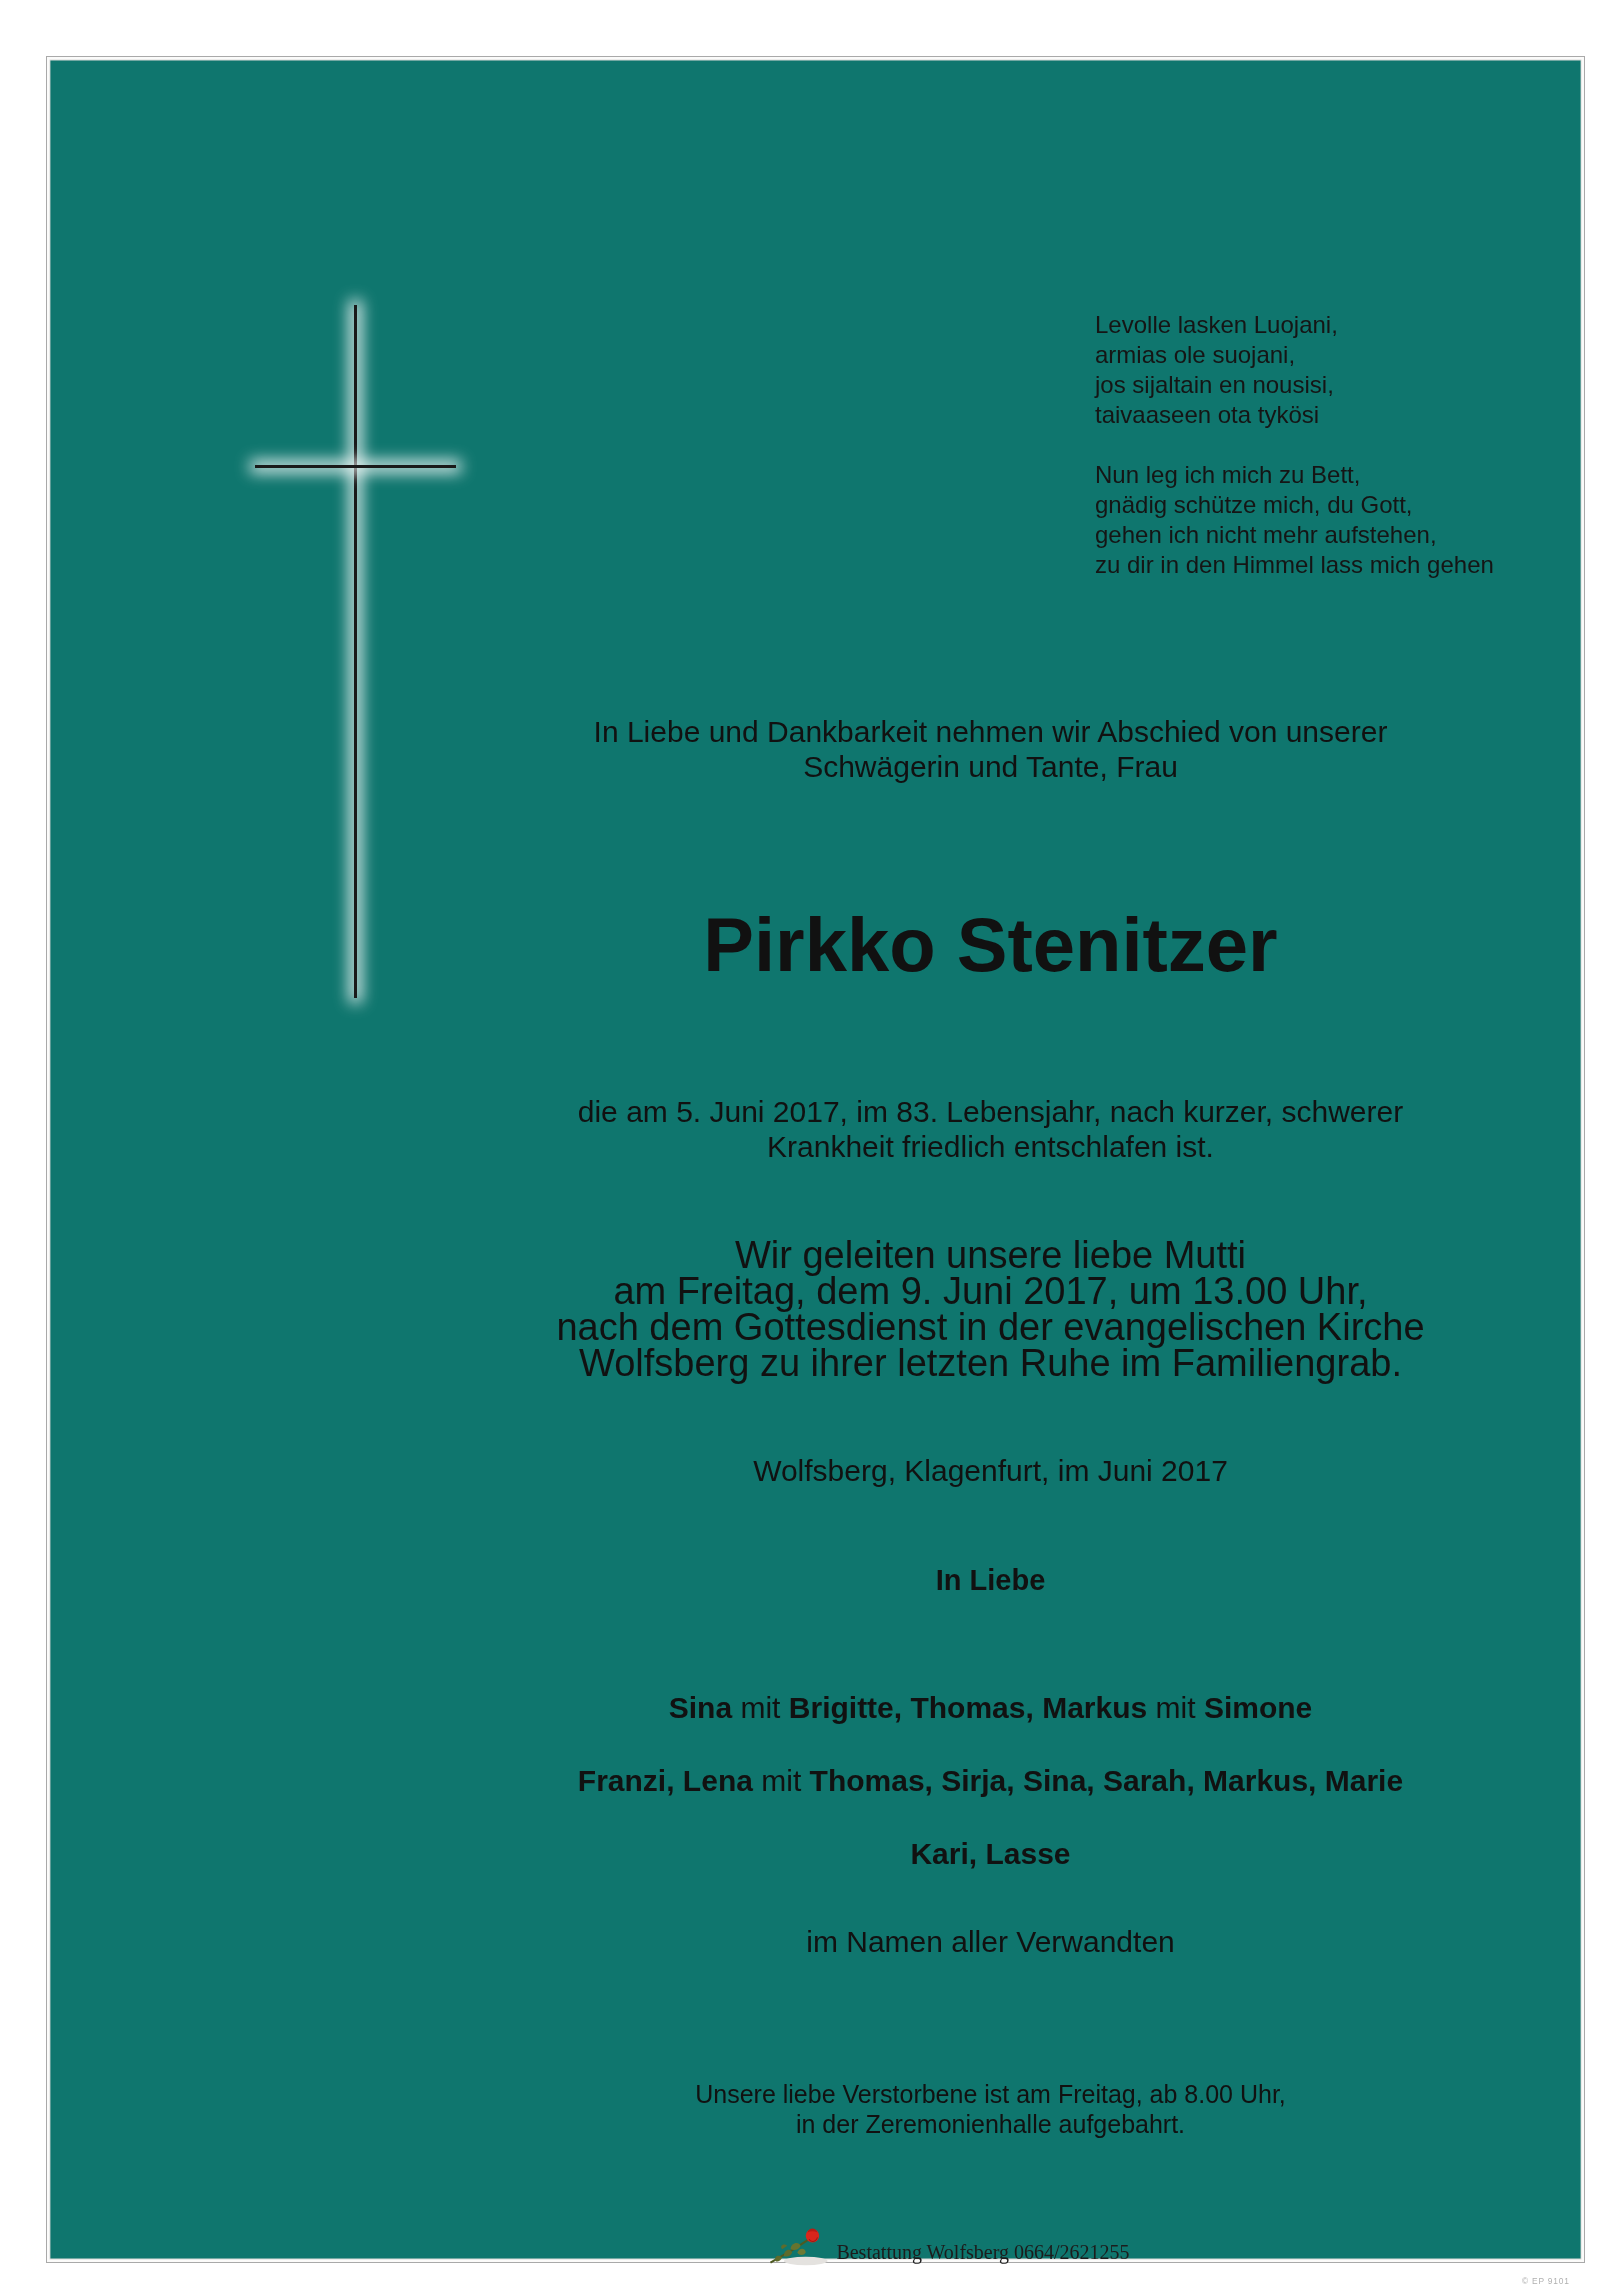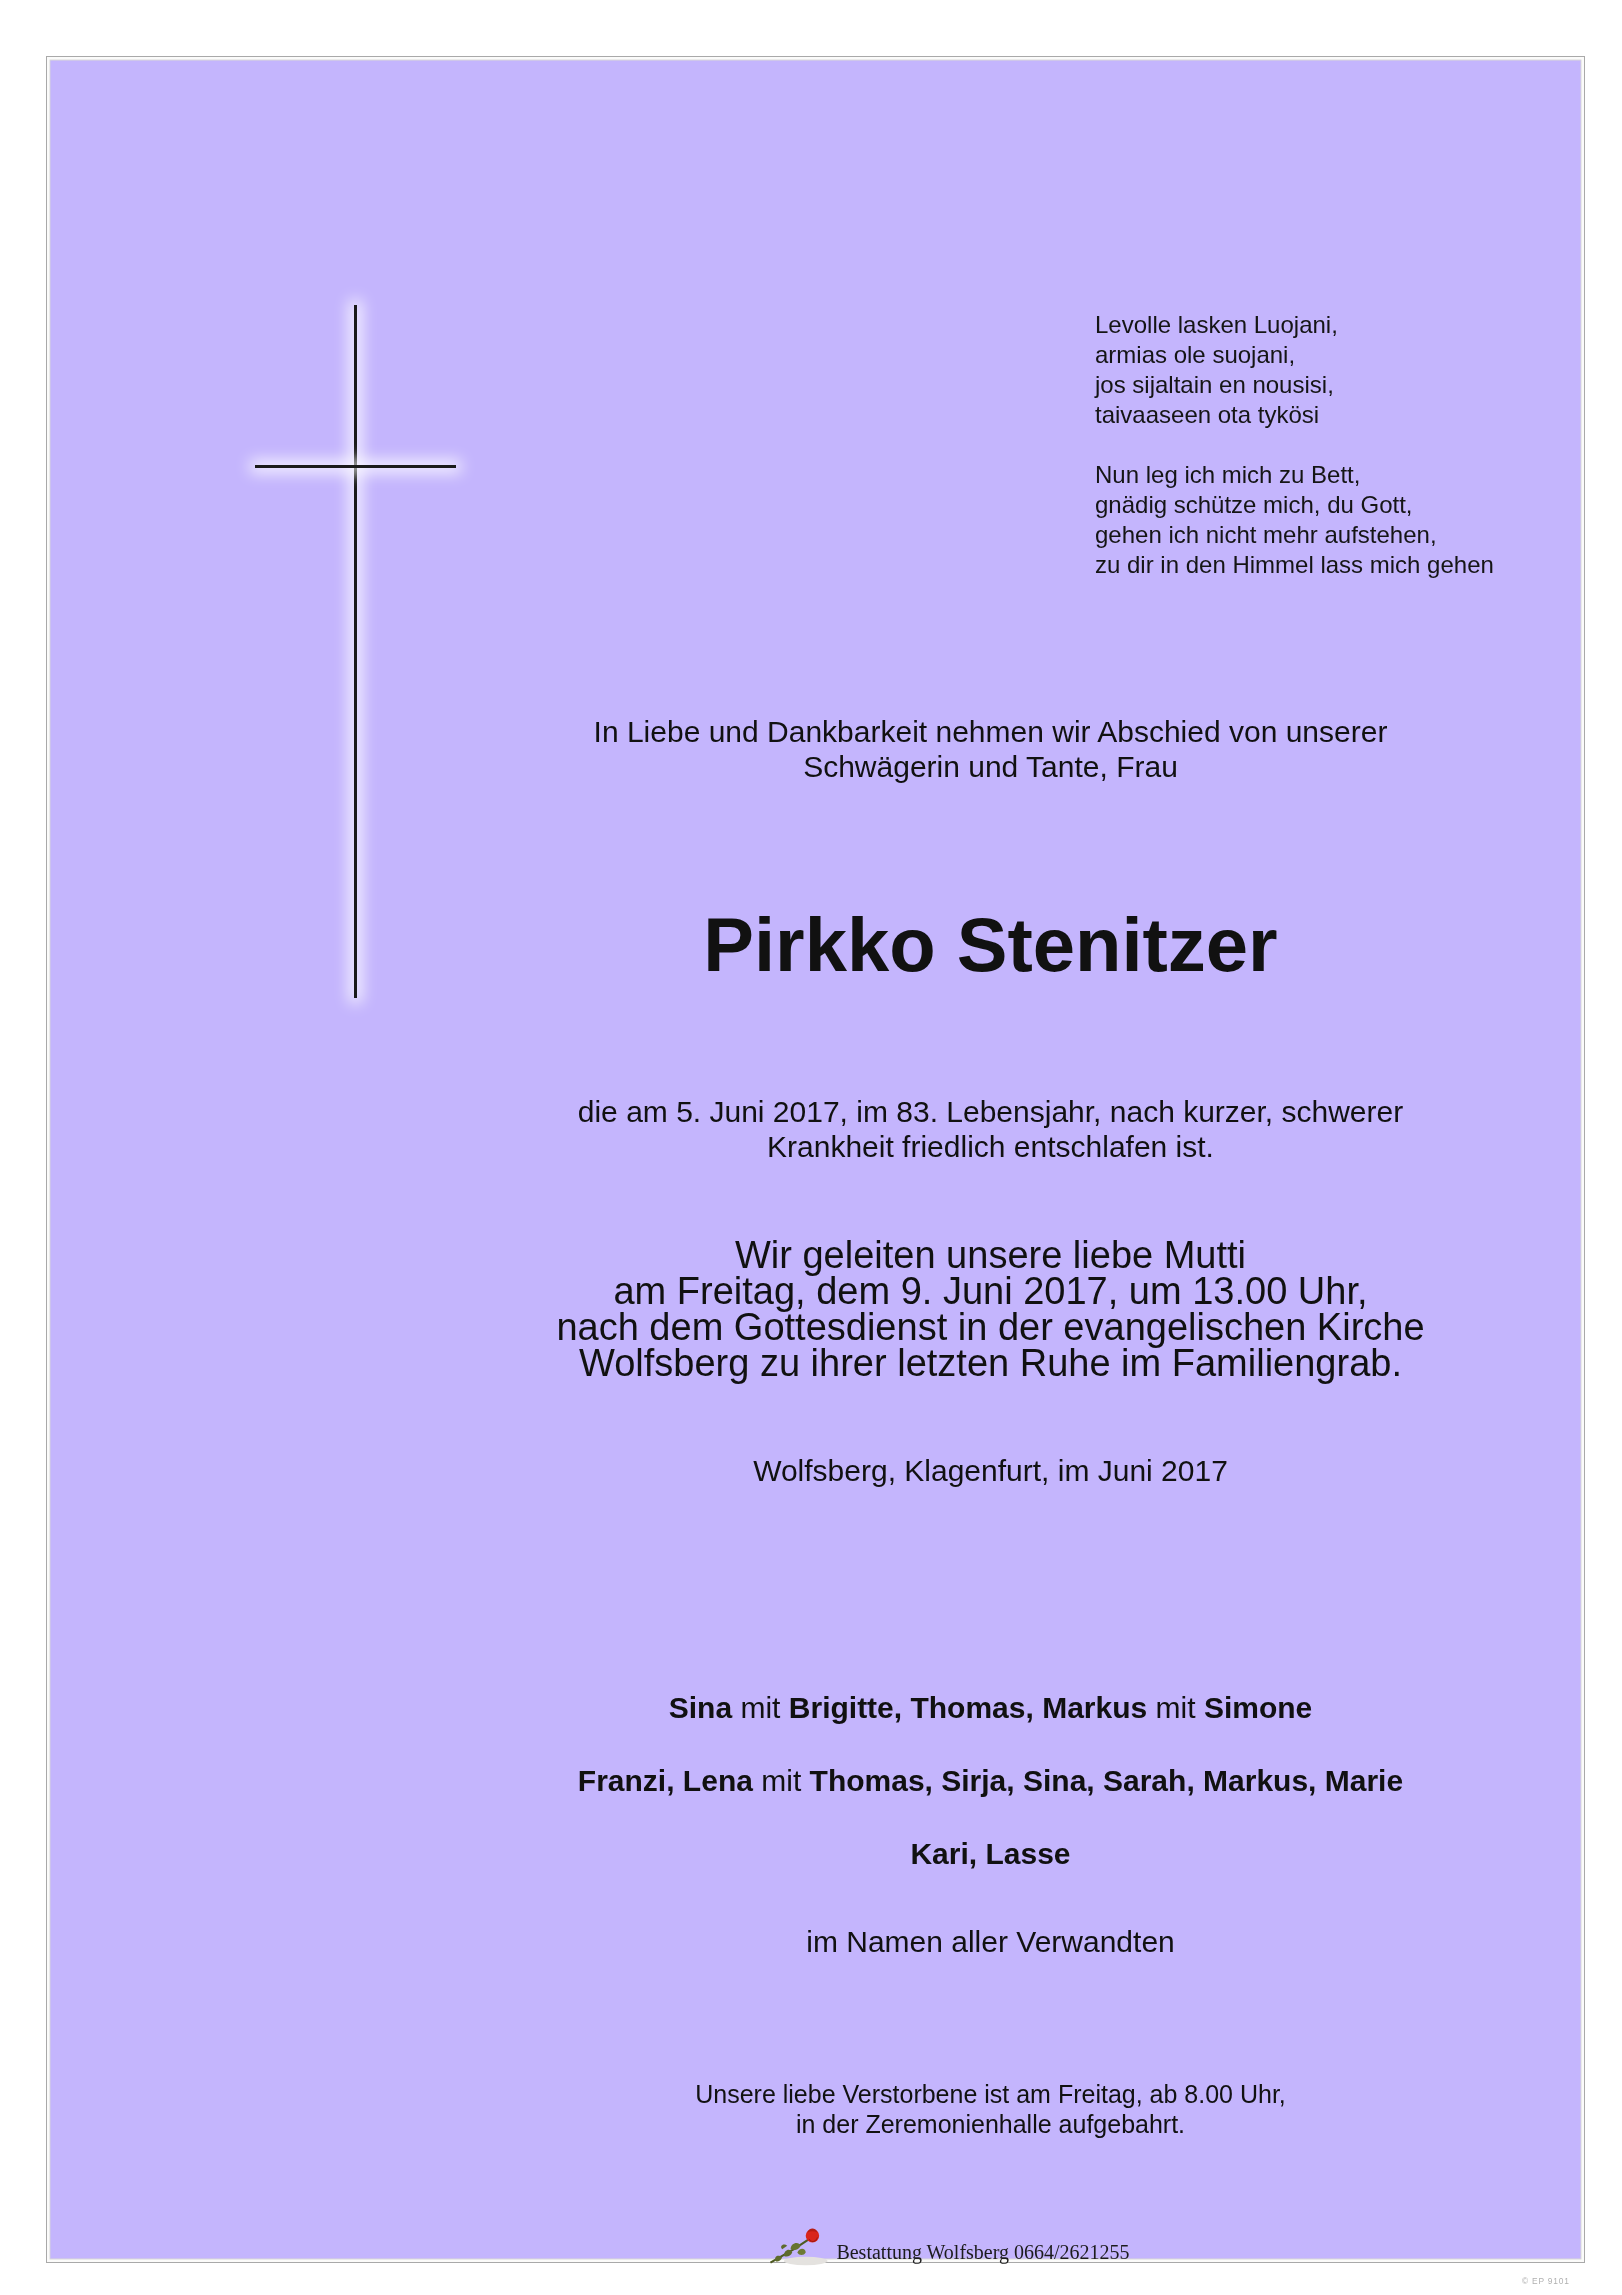--- a/index.html
+++ b/index.html
@@ -14,21 +14,21 @@
       overflow: hidden;
       font-family: "Liberation Sans", sans-serif;
       color: #111111;
     }
     .card {
       position: absolute;
       left: 46px;
       top: 56px;
       width: 1539px;
       height: 2207px;
-      background: #c4b5fd;
+      background: #0f766e;
       border: 1.7px solid #a9a9a9;
       box-shadow: inset 0 0 0 2.5px #fbfbfa, inset 0 0 0 3.4px #d9d9d8;
       box-sizing: border-box;
     }
     
     .cross-v {
       position: absolute;
       left: 307px;
       top: 248px;
       width: 3.4px;
@@ -148,20 +148,21 @@
 
   <div class="center-block funeral">
     <span class="line">Wir geleiten unsere liebe Mutti</span>
     <span class="line">am Freitag, dem 9. Juni 2017, um 13.00 Uhr,</span>
     <span class="line">nach dem Gottesdienst in der evangelischen Kirche</span>
     <span class="line">Wolfsberg zu ihrer letzten Ruhe im Familiengrab.</span>
   </div>
 
   <div class="center-block place-date">Wolfsberg, Klagenfurt, im Juni  2017</div>
 
+  <div class="center-block in-liebe">In Liebe</div>
 
   <div class="center-block family">
     <span class="line">
       <span>Sina</span><span class="mit"> mit </span><span>Brigitte, Thomas, Markus</span><span class="mit"> mit </span><span>Simone</span>
     </span>
     <span class="line">
       <span>Franzi, Lena</span><span class="mit"> mit </span><span>Thomas, Sirja, Sina, Sarah, Markus, Marie</span>
     </span>
     <span class="line">
       <span>Kari, Lasse</span>

